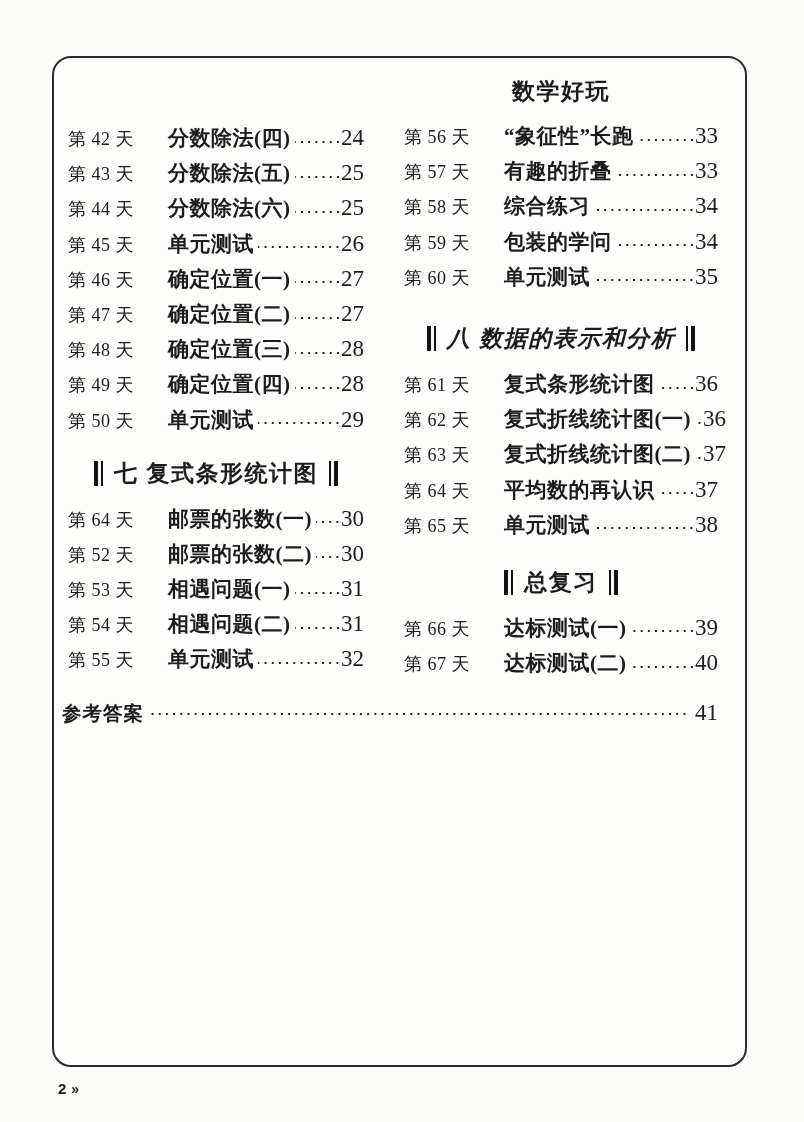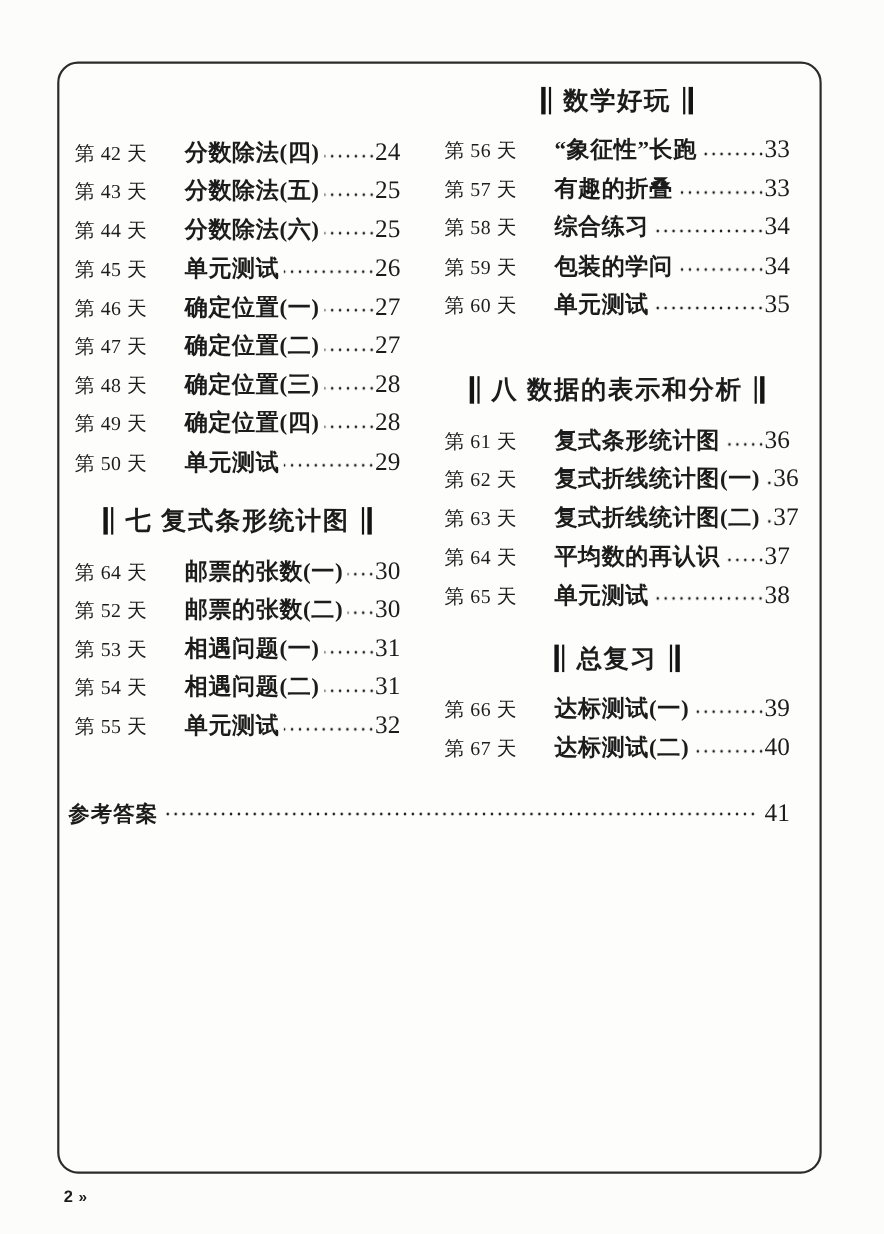--- a/index.html
+++ b/index.html
@@ -61,33 +61,32 @@
     justify-content: center;
     gap: 11px;
     height: 34px;
     margin: 16px 0 14px;
     font-family: "Liberation Sans", sans-serif;
     font-weight: 700;
     font-size: 23px;
     letter-spacing: 1.5px;
     white-space: nowrap;
   }
-  .col-right .section-heading:first-child { margin-top: 0; }
+  .col-right .section-heading:first-child { margin-top: 0; flex-direction: column; }
   .hbar { display: inline-block; width: 9px; height: 25px; }
   .hbar-left  { border-left: 4.5px solid #141414; border-right: 2px solid #141414; }
   .hbar-right { border-left: 2px solid #141414; border-right: 4.5px solid #141414; }
 
   .footer-row {
     position: absolute;
     left: 62px; top: 700px;
     width: 656px;
     display: flex;
     align-items: baseline;
     white-space: nowrap;
-    margin-top: 26px;
   }
   .footer-label {
     font-family: "Liberation Sans", sans-serif;
     font-weight: 700;
     font-size: 19.5px;
     letter-spacing: 1px;
   }
   .footer-row .leader { margin-right: 7px; }
 
   .page-footer {
@@ -227,21 +226,21 @@
       <span class="entry-title">包装的学问</span>
       <span class="leader"></span>
       <span class="page-num">34</span>
     </div>
     <div class="toc-row">
       <span class="day-label">第 60 天</span>
       <span class="entry-title">单元测试</span>
       <span class="leader"></span>
       <span class="page-num">35</span>
     </div>
-    <div class="section-heading" style="margin-top: 40px;">
+    <div class="section-heading" style="margin-top: 24px; font-style: italic;">
       <span class="hbar hbar-left"></span>
       <span class="heading-text">八 数据的表示和分析</span>
       <span class="hbar hbar-right"></span>
     </div>
     <div class="toc-row">
       <span class="day-label">第 61 天</span>
       <span class="entry-title">复式条形统计图</span>
       <span class="leader"></span>
       <span class="page-num">36</span>
     </div>

